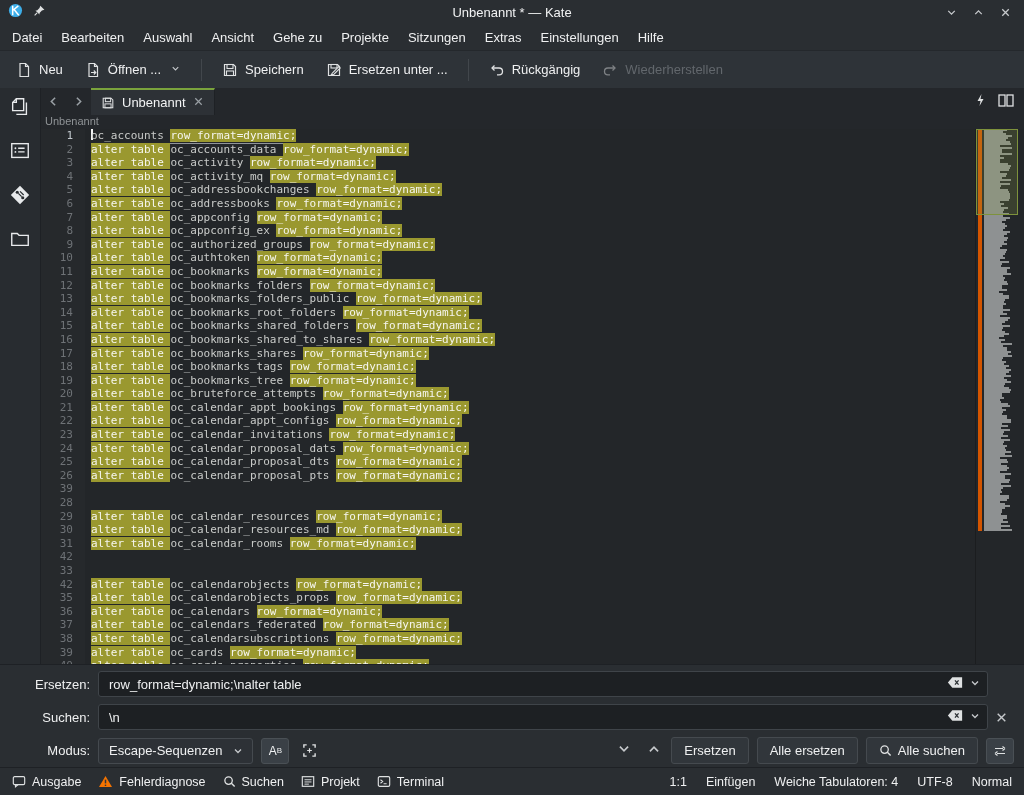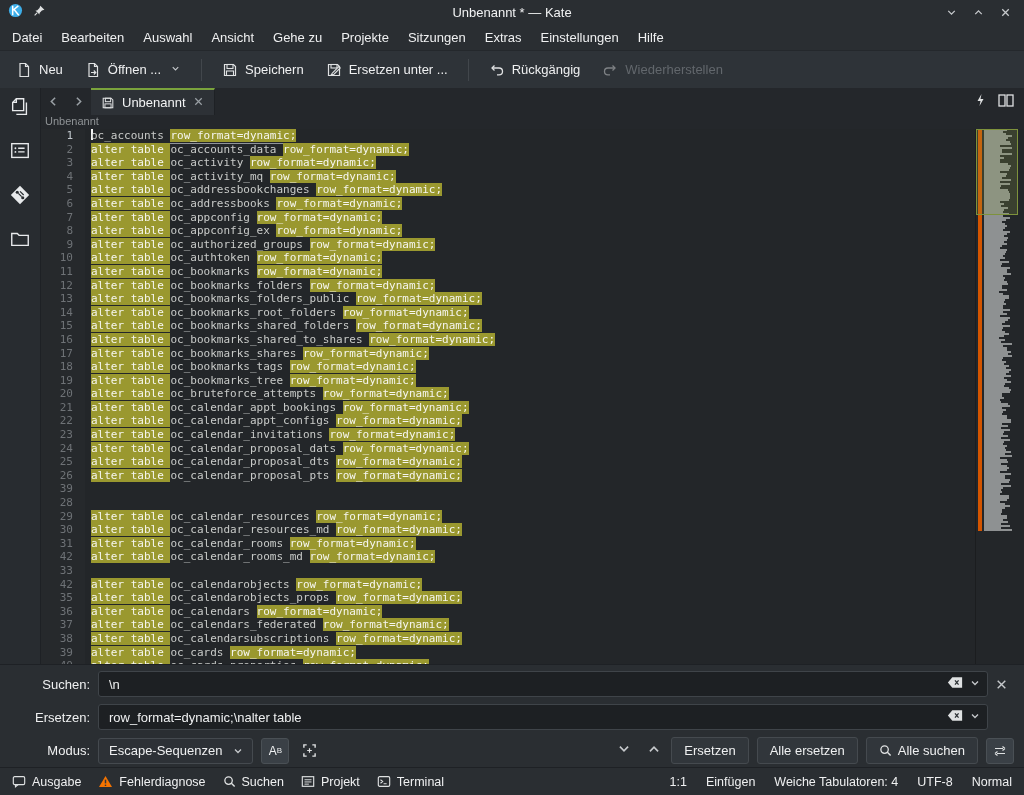--- a/index.html
+++ b/index.html
@@ -273,21 +273,21 @@
             <div class="ln"><span class="num">22</span><span class="code"><span><span class="hl">alter table </span><span>oc_calendar_appt_configs </span><span class="hl">row_format=dynamic;</span></span></span></div>
             <div class="ln"><span class="num">23</span><span class="code"><span><span class="hl">alter table </span><span>oc_calendar_invitations </span><span class="hl">row_format=dynamic;</span></span></span></div>
             <div class="ln"><span class="num">24</span><span class="code"><span><span class="hl">alter table </span><span>oc_calendar_proposal_dats </span><span class="hl">row_format=dynamic;</span></span></span></div>
             <div class="ln"><span class="num">25</span><span class="code"><span><span class="hl">alter table </span><span>oc_calendar_proposal_dts </span><span class="hl">row_format=dynamic;</span></span></span></div>
             <div class="ln"><span class="num">26</span><span class="code"><span><span class="hl">alter table </span><span>oc_calendar_proposal_pts </span><span class="hl">row_format=dynamic;</span></span></span></div>
             <div class="ln"><span class="num">39</span></div>
             <div class="ln"><span class="num">28</span></div>
             <div class="ln"><span class="num">29</span><span class="code"><span><span class="hl">alter table </span><span>oc_calendar_resources </span><span class="hl">row_format=dynamic;</span></span></span></div>
             <div class="ln"><span class="num">30</span><span class="code"><span><span class="hl">alter table </span><span>oc_calendar_resources_md </span><span class="hl">row_format=dynamic;</span></span></span></div>
             <div class="ln"><span class="num">31</span><span class="code"><span><span class="hl">alter table </span><span>oc_calendar_rooms </span><span class="hl">row_format=dynamic;</span></span></span></div>
-            <div class="ln"><span class="num">42</span><span class="code"><span><span class="hl">alter table </span><span>oc_calendar_rooms_md </span><span class="hl">row_format=dynamic;</span></span></span></div>
+            <div class="ln"><span class="num">42</span></div>
             <div class="ln"><span class="num">33</span></div>
             <div class="ln"><span class="num">42</span><span class="code"><span><span class="hl">alter table </span><span>oc_calendarobjects </span><span class="hl">row_format=dynamic;</span></span></span></div>
             <div class="ln"><span class="num">35</span><span class="code"><span><span class="hl">alter table </span><span>oc_calendarobjects_props </span><span class="hl">row_format=dynamic;</span></span></span></div>
             <div class="ln"><span class="num">36</span><span class="code"><span><span class="hl">alter table </span><span>oc_calendars </span><span class="hl">row_format=dynamic;</span></span></span></div>
             <div class="ln"><span class="num">37</span><span class="code"><span><span class="hl">alter table </span><span>oc_calendars_federated </span><span class="hl">row_format=dynamic;</span></span></span></div>
             <div class="ln"><span class="num">38</span><span class="code"><span><span class="hl">alter table </span><span>oc_calendarsubscriptions </span><span class="hl">row_format=dynamic;</span></span></span></div>
             <div class="ln"><span class="num">39</span><span class="code"><span><span class="hl">alter table </span><span>oc_cards </span><span class="hl">row_format=dynamic;</span></span></span></div>
             <div class="ln"><span class="num">40</span><span class="code"><span><span class="hl">alter table </span><span>oc_cards_properties </span><span class="hl">row_format=dynamic;</span></span></span></div>
           </div>
         <div class="minimap">
@@ -495,55 +495,55 @@
               <div style="width: 59.9195%;"></div>
               <div style="width: 99.5564%;"></div>
             </div>
           <div class="mm-view"></div>
         </div>
       </div>
     </div>
   </div>
 
   <div class="searchpanel">
+    <div class="srow" style="margin-right:36px;">
+      <span class="slabel">Ersetzen:</span>
+      <div class="sfield">
+        <span class="val">row_format=dynamic;\nalter table</span>
+        <span class="ficons">
+          <span><svg width="16" height="13" viewBox="0 0 18 14">
+                <path d="M6 1 L17 1 L17 13 L6 13 L1 7 Z" fill="#dfe1e2"></path>
+                <path d="M9 4.5 L13 9.5 M13 4.5 L9 9.5" stroke="#2a2e32" stroke-width="1.4"></path>
+              </svg></span>
+          <span><svg width="12" height="12" viewBox="0 0 12 12">
+                <polyline points="3,4.5 6,7.5 9,4.5" fill="none" stroke="#c6c9cc" stroke-width="1.3"></polyline>
+              </svg></span>
+        </span>
+      </div>
+    </div>
     <div class="srow">
       <span class="slabel">Suchen:</span>
       <div class="sfield">
         <span class="val">\n</span>
         <span class="ficons">
           <span><svg width="16" height="13" viewBox="0 0 18 14">
                 <path d="M6 1 L17 1 L17 13 L6 13 L1 7 Z" fill="#dfe1e2"></path>
                 <path d="M9 4.5 L13 9.5 M13 4.5 L9 9.5" stroke="#2a2e32" stroke-width="1.4"></path>
               </svg></span>
           <span><svg width="12" height="12" viewBox="0 0 12 12">
                 <polyline points="3,4.5 6,7.5 9,4.5" fill="none" stroke="#c6c9cc" stroke-width="1.3"></polyline>
               </svg></span>
         </span>
       </div>
       <span class="closex">
           <svg width="13" height="13" viewBox="0 0 12 12">
             <path d="M2.5 2.5 L9.5 9.5 M9.5 2.5 L2.5 9.5" stroke="#c6c9cc" stroke-width="1.3"></path>
           </svg>
         </span>
     </div>
-    <div class="srow" style="margin-right:36px;">
-      <span class="slabel">Ersetzen:</span>
-      <div class="sfield">
-        <span class="val">row_format=dynamic;\nalter table</span>
-        <span class="ficons">
-          <span><svg width="16" height="13" viewBox="0 0 18 14">
-                <path d="M6 1 L17 1 L17 13 L6 13 L1 7 Z" fill="#dfe1e2"></path>
-                <path d="M9 4.5 L13 9.5 M13 4.5 L9 9.5" stroke="#2a2e32" stroke-width="1.4"></path>
-              </svg></span>
-          <span><svg width="12" height="12" viewBox="0 0 12 12">
-                <polyline points="3,4.5 6,7.5 9,4.5" fill="none" stroke="#c6c9cc" stroke-width="1.3"></polyline>
-              </svg></span>
-        </span>
-      </div>
-    </div>
     <div class="mrow">
       <span class="slabel">Modus:</span>
       <div class="select">
         <span>Escape-Sequenzen</span>
         <svg width="12" height="12" viewBox="0 0 12 12">
             <polyline points="3,4.5 6,7.5 9,4.5" fill="none" stroke="#c6c9cc" stroke-width="1.3"></polyline>
           </svg>
       </div>
       <div class="togglebtn">
         <span>A</span>

